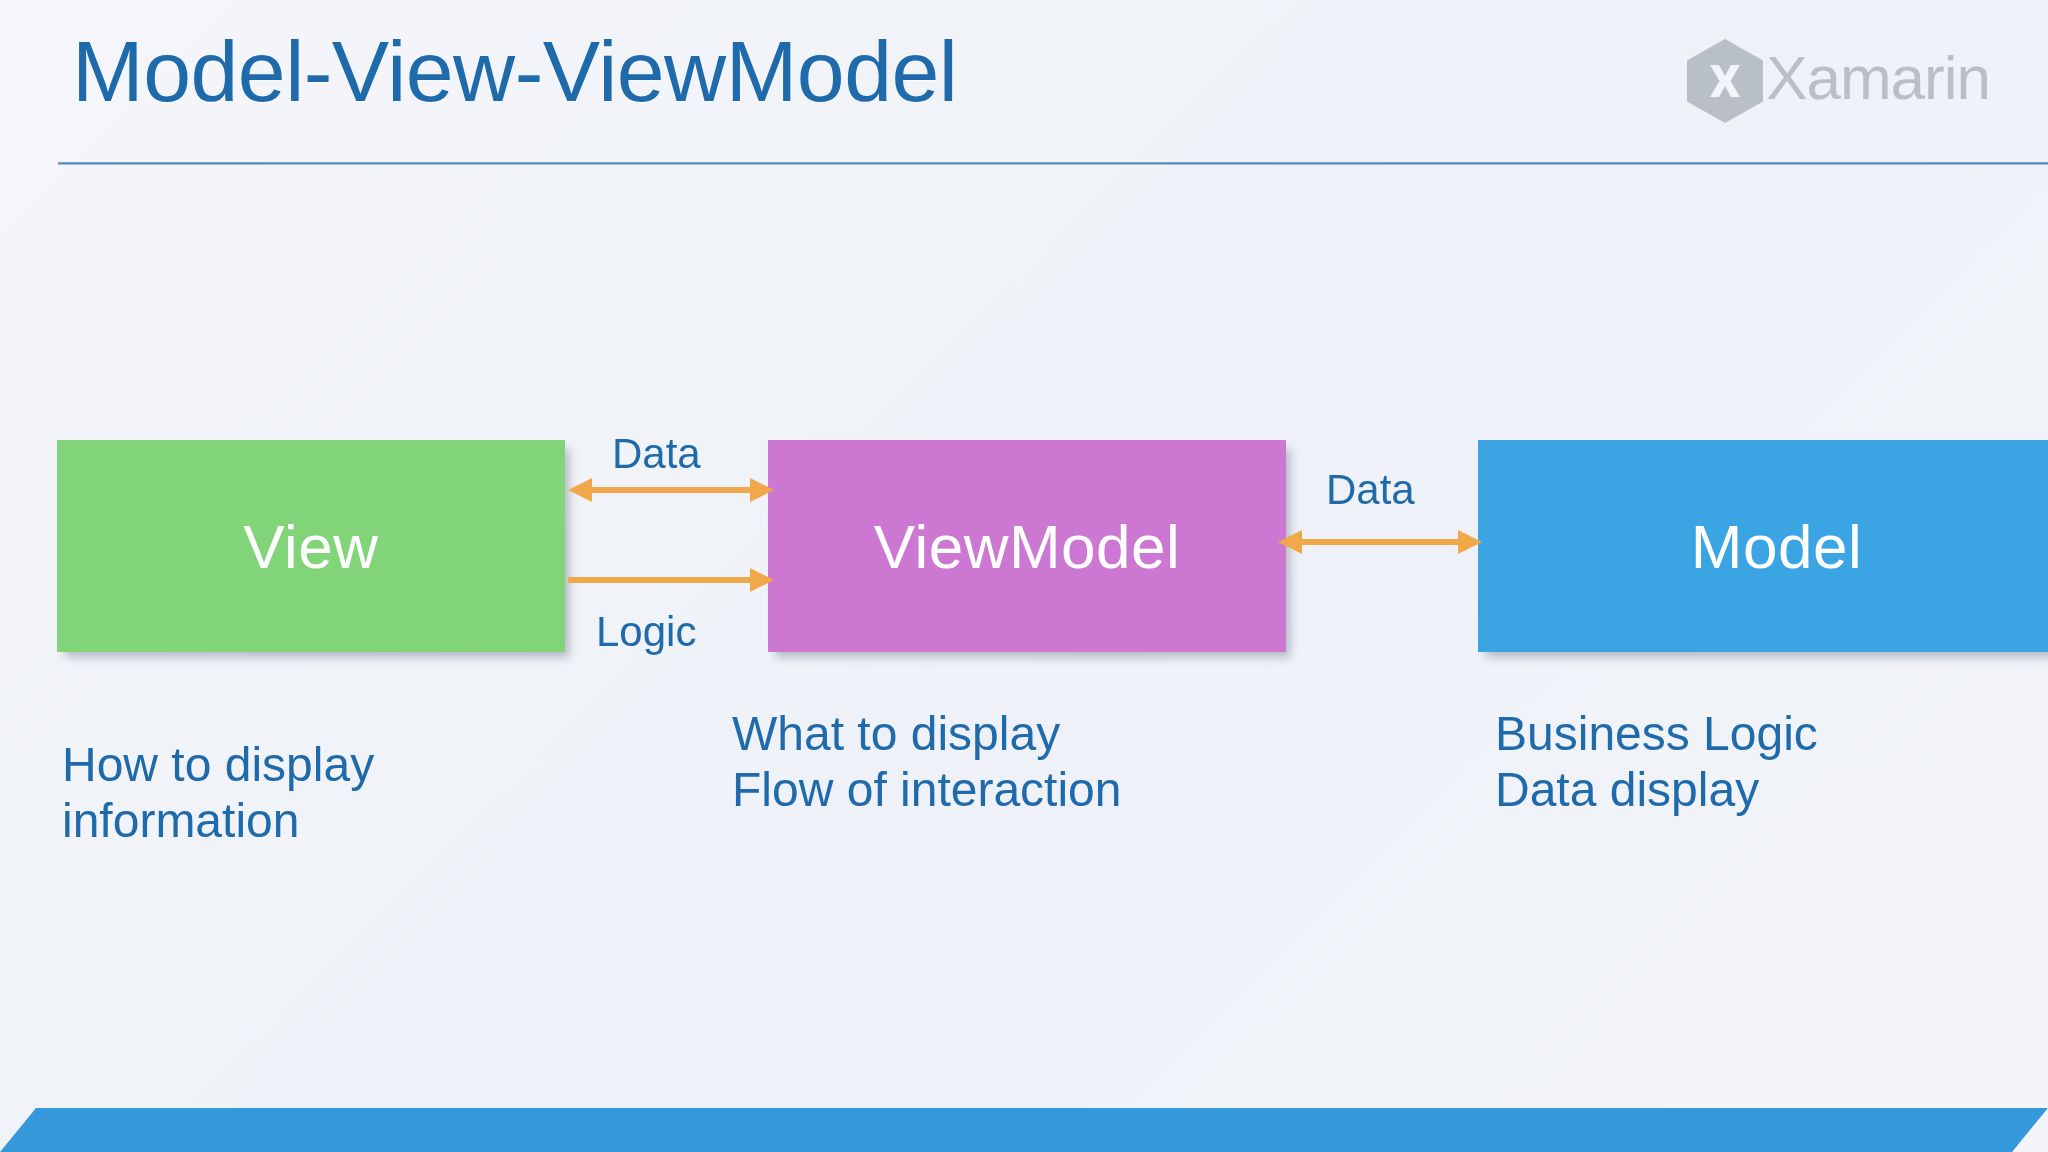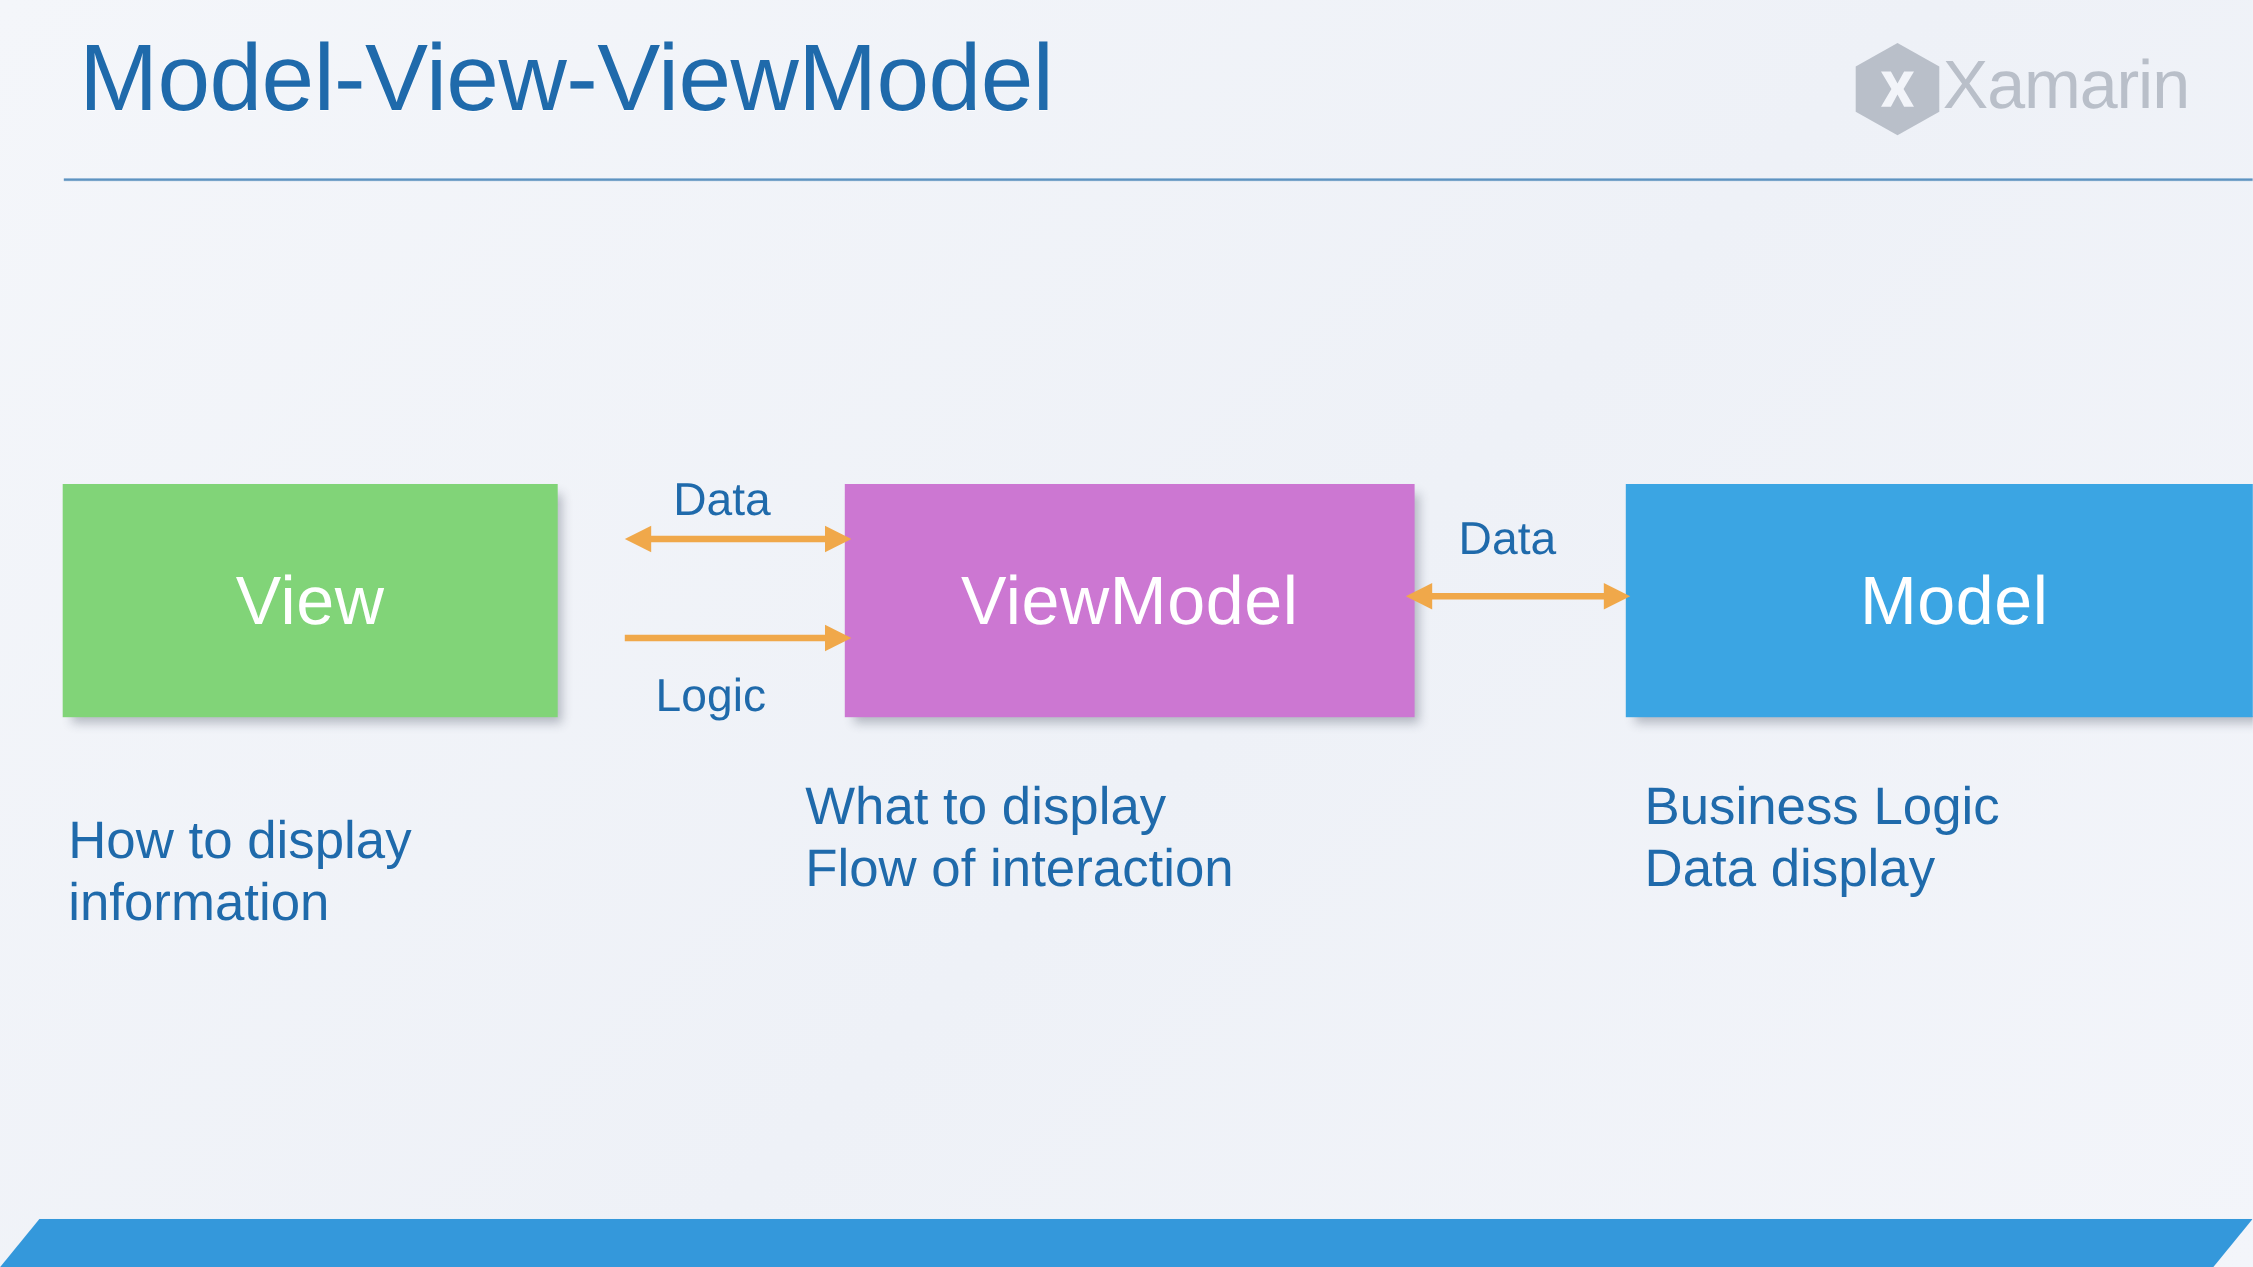--- a/index.html
+++ b/index.html
@@ -88,21 +88,21 @@
     display: flex;
     align-items: center;
     justify-content: center;
     color: #ffffff;
     font-size: 62px;
     letter-spacing: 0.5px;
     box-shadow: 6px 7px 9px -2px rgba(40,50,70,0.30);
   }
   #node-view {
     left: 57px;
-    width: 450px;
+    width: 508px;
     background: #81d478;
   }
   #node-viewmodel {
     left: 768px;
     width: 518px;
     background: #cc77d2;
   }
   #node-model {
     left: 1478px;
     width: 597px;

